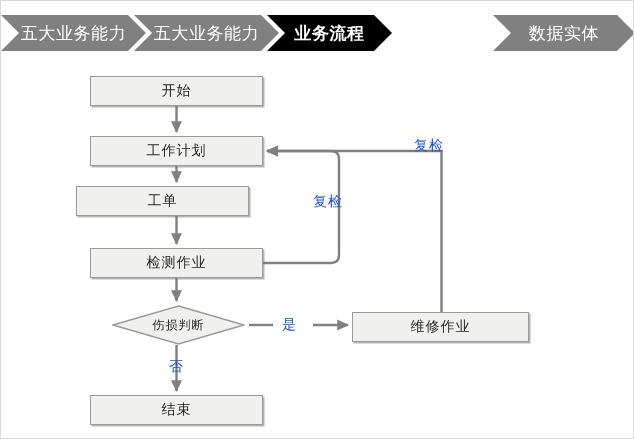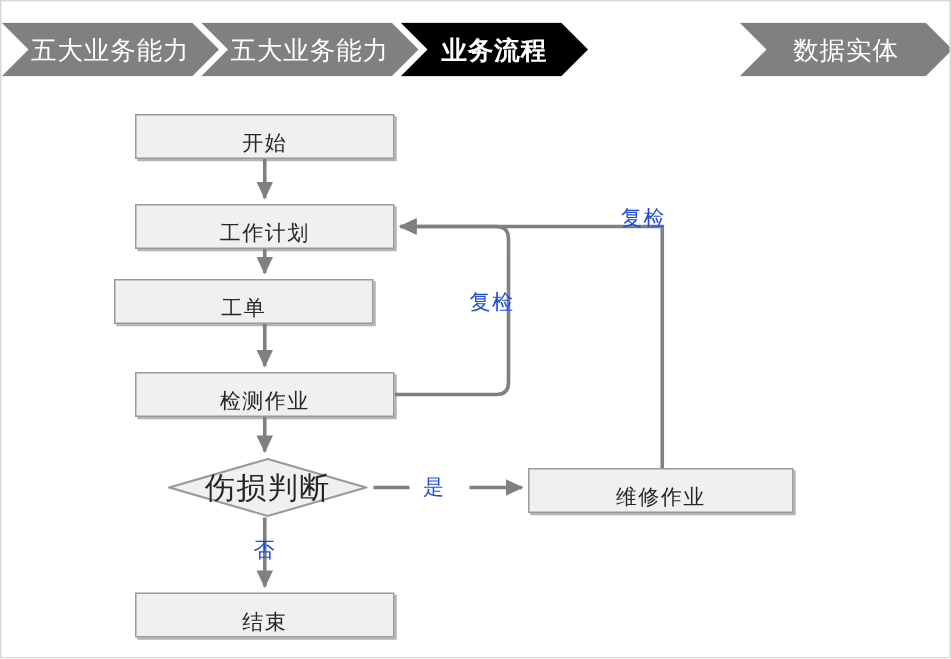--- a/index.html
+++ b/index.html
@@ -77,37 +77,36 @@
     align-items: center;
     justify-content: center;
     color: #262626;
     font-size: 14px;
     letter-spacing: 1px;
     white-space: nowrap;
     user-select: none;
   }
   .node.shadowed {
     box-shadow: 1.5px 1.5px 0 rgba(120,120,120,0.55);
-    align-items: flex-end;
   }
   .diamond-wrap {
     position: absolute;
     display: flex;
     align-items: center;
     justify-content: center;
   }
   .diamond-shape {
     position: absolute;
     left: 0; top: 0;
     width: 100%; height: 100%;
   }
   .diamond-label {
     position: relative;
     z-index: 3;
-    font-size: 20px;
+    font-size: 12px;
     color: #262626;
     letter-spacing: 1px;
     white-space: nowrap;
     user-select: none;
   }
   .edge-label {
     position: absolute;
     font-size: 14px;
     color: #1d4ed8;
     letter-spacing: 1px;

